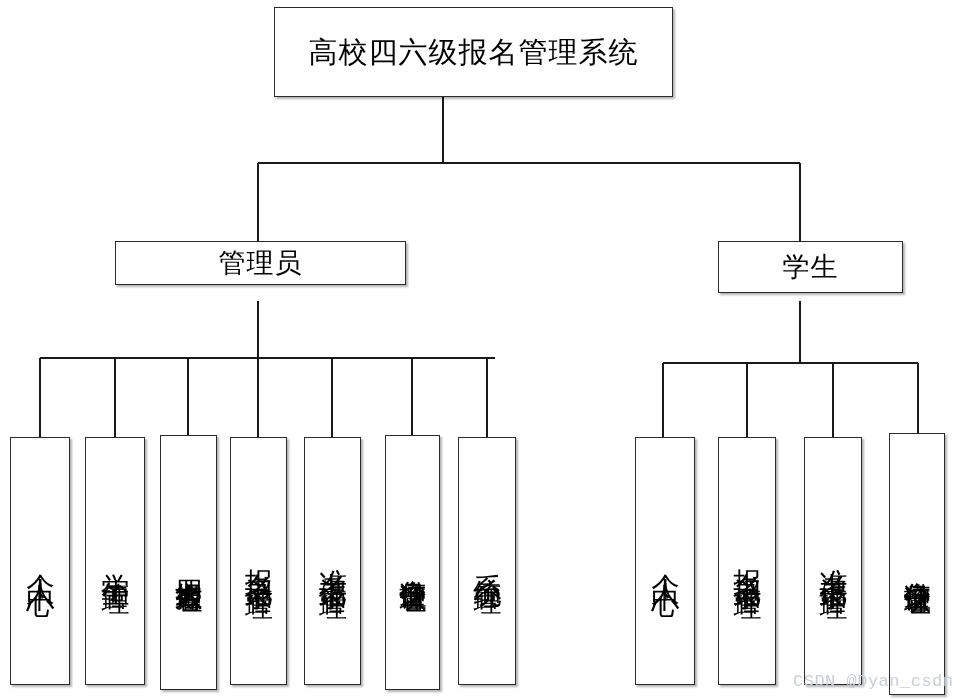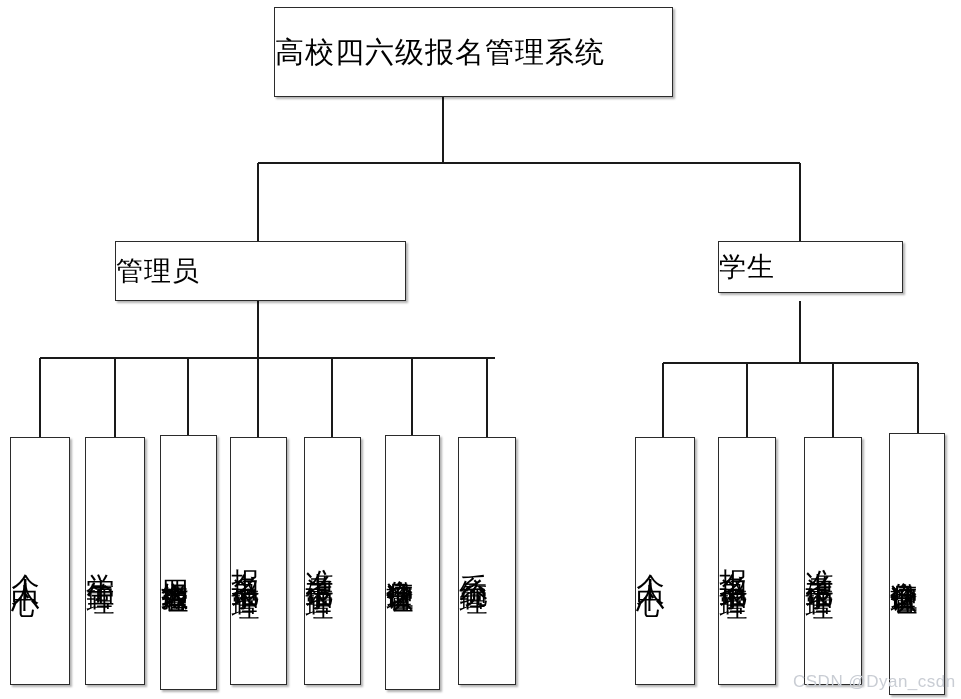--- a/index.html
+++ b/index.html
@@ -32,20 +32,21 @@
   }
 
   .node {
     position: absolute;
     box-sizing: border-box;
     background: #ffffff;
     border: 1px solid #2b2b2b;
     box-shadow: 2px 2px 2px rgba(0,0,0,0.30);
     display: flex;
     align-items: center;
+    justify-content: center;
     color: #000000;
   }
 
   .node-label {
     display: block;
     text-align: center;
     line-height: 1.0;
     white-space: nowrap;
   }
 
@@ -70,21 +71,21 @@
 
   .node-v.tight .node-label {
     letter-spacing: 1px;
     font-size: 27px;
   }
 
   #watermark {
     position: absolute;
     left: 793px;
     top: 672px;
-    font-family: Liberation Sans, sans-serif;
+    font-family: Liberation Mono, monospace;
     font-size: 17px;
     color: #c9cdd4;
     letter-spacing: 0.5px;
     white-space: nowrap;
     pointer-events: none;
   }
 </style>
 </head>
 <body>
 
@@ -116,21 +117,21 @@
       <line x1="747" y1="363" x2="747" y2="437"></line>
       <line x1="833" y1="363" x2="833" y2="437"></line>
       <line x1="918" y1="363" x2="918" y2="433"></line>
     </g>
   </svg>
 
   <div class="node node-h" id="node-root" style="left:274px; top:7px; width:399px; height:90px;">
     <span class="node-label">高校四六级报名管理系统</span>
   </div>
 
-  <div class="node node-h" id="node-role-admin" style="left:115px; top:241px; width:291px; height:60px;">
+  <div class="node node-h" id="node-role-admin" style="left:115px; top:241px; width:291px; height:44px;">
     <span class="node-label">管理员</span>
   </div>
 
   <div class="node node-h" id="node-role-student" style="left:718px; top:241px; width:185px; height:52px;">
     <span class="node-label">学生</span>
   </div>
 
   <div class="node node-v" style="left:10px; top:437px; width:60px; height:248px;">
     <span class="node-label">个人中心</span>
   </div>

